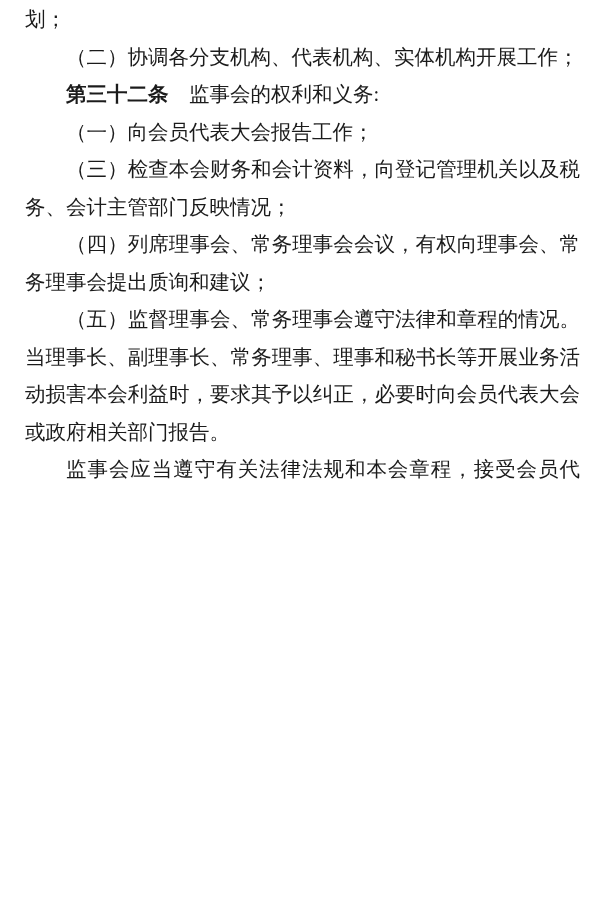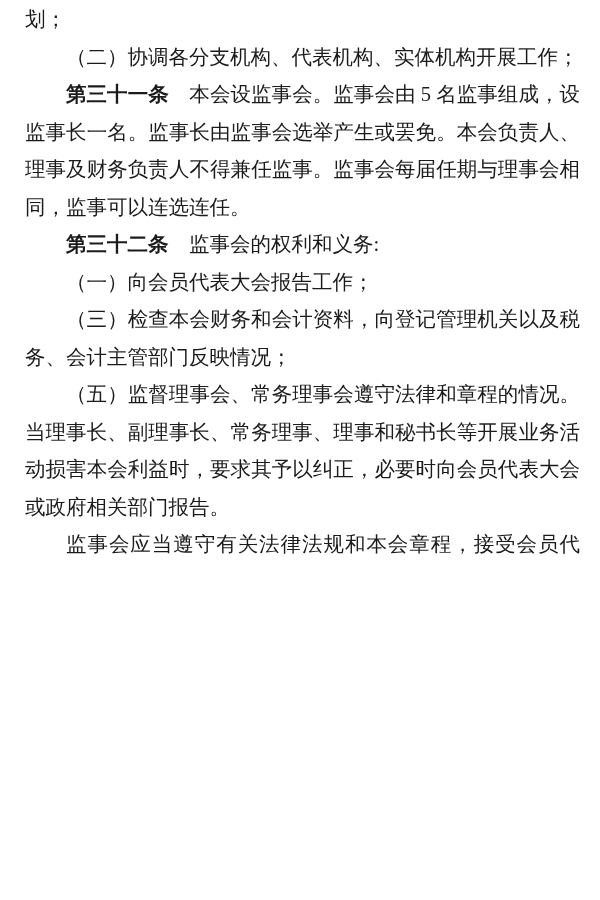--- a/index.html
+++ b/index.html
@@ -54,28 +54,28 @@
 <div class="page">
   <div class="doc">
 
     <p class="para cont"><span>划；</span></p>
 
     <p class="para"><span>（二）协调各分支机构、代表机构、实体机构开展工作；</span></p>
 
 
 
 
-    <p class="para"><strong class="term">第三十一条</strong><span>　本会设监事会。监事会由 5 名监事组成，设监事长一名。监事长由监事会选举产生或罢免。本会负责人、理事及财务负责人不得兼任监事。监事会每届任期与理事会相同，监事可以连选连任。</span></p>
 
     <p class="para"><strong class="term">第三十二条</strong><span>　监事会的权利和义务:</span></p>
 
     <p class="para"><span>（一）向会员代表大会报告工作；</span></p>
 
 
     <p class="para"><span>（三）检查本会财务和会计资料，向登记管理机关以及税务、会计主管部门反映情况；</span></p>
 
+    <p class="para"><span>（四）列席理事会、常务理事会会议，有权向理事会、常务理事会提出质询和建议；</span></p>
 
     <p class="para"><span>（五）监督理事会、常务理事会遵守法律和章程的情况。当理事长、副理事长、常务理事、理事和秘书长等开展业务活动损害本会利益时，要求其予以纠正，必要时向会员代表大会或政府相关部门报告。</span></p>
 
     <p class="para fill"><span>监事会应当遵守有关法律法规和本会章程，接受会员代</span></p>
 
   </div>
 </div>
 
 </body></html>

